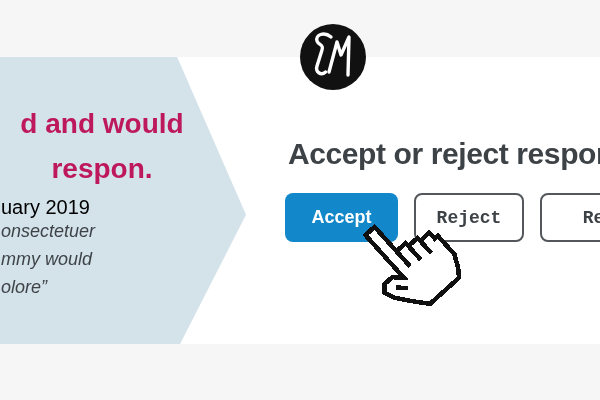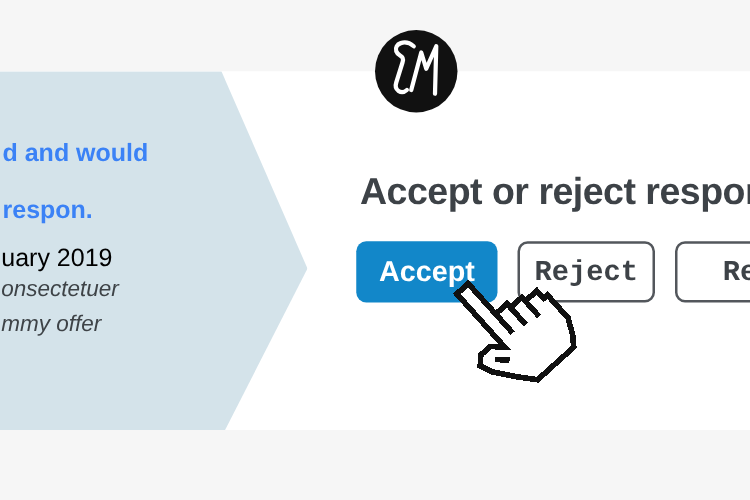--- a/index.html
+++ b/index.html
@@ -13,21 +13,21 @@
   .band.bottom{top:344px;height:56px;}
 
   
   .promo-panel{
     position:absolute;left:0;top:57px;width:246px;height:287px;
     background:#d4e3ea;
     clip-path:polygon(0 0, 72% 0, 100% 55%, 73.2% 100%, 0 100%);
   }
   .promo-headline{
     position:absolute;left:2px;top:101px;width:200px;
-    font-size:20px;font-weight:bold;line-height:45px;color:#3b82f6;
+    font-size:28px;font-weight:bold;line-height:45px;color:#be185d;text-align:center;
   }
   .promo-date{
     position:absolute;left:1px;top:196px;
     font-size:20px;color:#000000;
   }
   .promo-quote{
     position:absolute;left:1px;top:217px;
     font-size:18px;font-style:italic;line-height:28px;color:#3e4347;
   }
 
@@ -41,21 +41,21 @@
     color:#3d4247;white-space:nowrap;
   }
   .btn-row{
     position:absolute;left:285px;top:193px;
     display:flex;gap:16px;align-items:flex-start;
   }
   .btn{
     box-sizing:border-box;height:49px;border-radius:8px;
     display:flex;align-items:center;justify-content:center;
     font-family:"Liberation Sans", sans-serif;
-    font-size:23px;font-weight:bold;cursor:pointer;white-space:nowrap;
+    font-size:18px;font-weight:bold;cursor:pointer;white-space:nowrap;
   }
   .btn.primary{
     width:113px;background:#1287c9;border:none;color:#ffffff;
   }
   .btn.secondary{
     background:#ffffff;border:2px solid #53575c;color:#3d4247;font-family:Liberation Mono, monospace;
   }
   .btn.reject{width:110px;}
   .btn.reply{width:118px;}
 
@@ -71,21 +71,22 @@
 <div class="band bottom"></div>
 
 <div class="promo-panel"></div>
 <div class="promo-headline">
   <div>d and would</div>
   <div>respon.</div>
 </div>
 <div class="promo-date">uary 2019</div>
 <div class="promo-quote">
   <div>onsectetuer</div>
-  <div>mmy offer</div>
+  <div>mmy would</div>
+  <div>olore”</div>
 </div>
 
 <div class="logo" aria-label="GM">
   <svg width="70" height="70" viewBox="0 0 70 70">
     <circle cx="35" cy="35" r="33" fill="#111111"></circle>
     <g fill="none" stroke="#ffffff" stroke-width="3.4" stroke-linecap="round" stroke-linejoin="round">
       <path d="M33,15 C26,9 17,13 19,19 C20.5,23.5 26,22 24,28 L19,44 C17,50 23,54 27.5,50"></path>
       <path d="M31,50 L39,20 L43,33 L51,15 L50,53"></path>
     </g>
   </svg>

